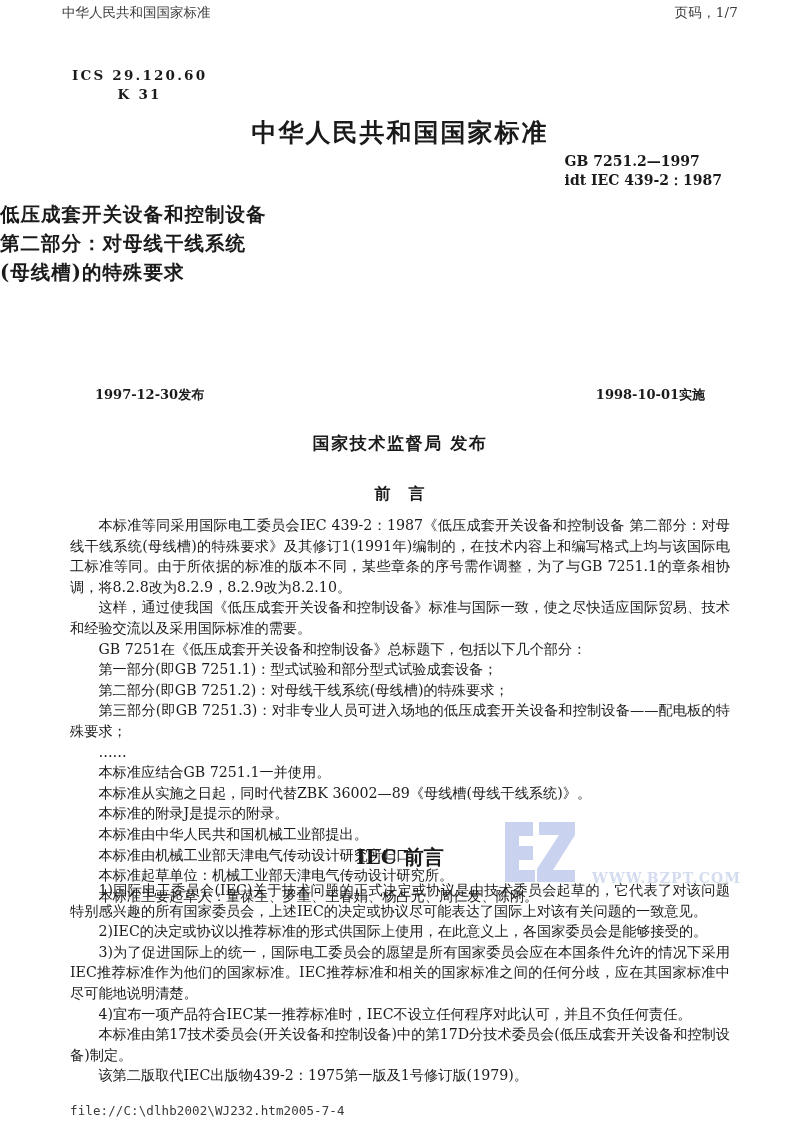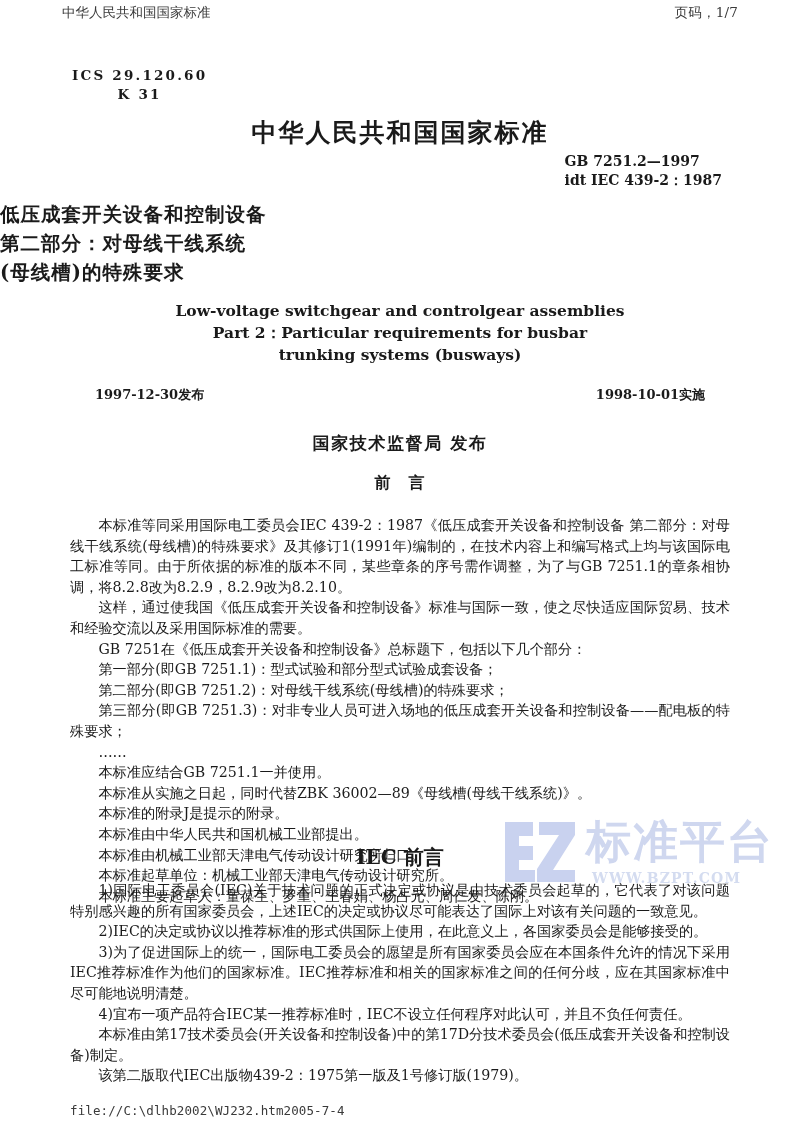--- a/index.html
+++ b/index.html
@@ -149,21 +149,21 @@
     font-size: 16px;
     letter-spacing: 1px;
   }
   .section-heading.latin {
     font-size: 20px;
     letter-spacing: 0;
   }
 
   .fore-heading {
     position: absolute;
-    top: 473px;
+    top: 484px;
     left: 0;
     width: 800px;
   }
 
   .body-block {
     position: absolute;
     left: 70px;
     width: 660px;
     font-size: 14.2px;
     line-height: 20.6px;
@@ -242,25 +242,20 @@
     <div>GB 7251.2—1997</div>
     <div>idt IEC 439-2：1987</div>
   </div>
 
   <div class="cn-subtitle">
     <div>低压成套开关设备和控制设备</div>
     <div>第二部分：对母线干线系统</div>
     <div>(母线槽)的特殊要求</div>
   </div>
 
-  <div class="en-subtitle">
-    <div>Low-voltage switchgear and controlgear assemblies</div>
-    <div>Part 2：Particular requirements for busbar</div>
-    <div>trunking systems (busways)</div>
-  </div>
 
   <div class="dates-row">
     <span>1997-12-30发布</span>
     <span>1998-10-01实施</span>
   </div>
 
   <div class="issuer">国家技术监督局  发布</div>
 
   <div class="section-heading fore-heading">前　言</div>
 
@@ -279,21 +274,20 @@
     <p class="ind">本标准由机械工业部天津电气传动设计研究所归口。</p>
     <p class="ind">本标准起草单位：机械工业部天津电气传动设计研究所。</p>
     <p class="ind">本标准主要起草人：董葆生、罗重、王春娟、杨占元、周仁发、陈刚。</p>
   </div>
 
   <div class="watermark">
     <svg class="wm-logo" viewBox="0 0 74 64">
       <path d="M2 2 H30 V16 H16 V26 H30 V40 H16 V50 H32 V62 H2 Z" fill="#c9d2ef"></path>
       <path d="M36 2 H72 V15 L50 50 H72 V62 H34 V49 L56 15 H36 Z" fill="#c9d2ef"></path>
     </svg>
-    <div class="wm-cn">标准平台</div>
     <div class="wm-url">WWW.BZPT.COM</div>
   </div>
 
   <div class="section-heading latin" id="iec-heading" style="position:absolute;left:0;width:800px;">IEC  前言</div>
 
   <div class="body-block" id="iec-body">
     <p class="ind">1)国际电工委员会(IEC)关于技术问题的正式决定或协议是由技术委员会起草的，它代表了对该问题特别感兴趣的所有国家委员会，上述IEC的决定或协议尽可能表达了国际上对该有关问题的一致意见。</p>
     <p class="ind">2)IEC的决定或协议以推荐标准的形式供国际上使用，在此意义上，各国家委员会是能够接受的。</p>
     <p class="ind">3)为了促进国际上的统一，国际电工委员会的愿望是所有国家委员会应在本国条件允许的情况下采用IEC推荐标准作为他们的国家标准。IEC推荐标准和相关的国家标准之间的任何分歧，应在其国家标准中尽可能地说明清楚。</p>
     <p class="ind">4)宜布一项产品符合IEC某一推荐标准时，IEC不设立任何程序对此认可，并且不负任何责任。</p>

